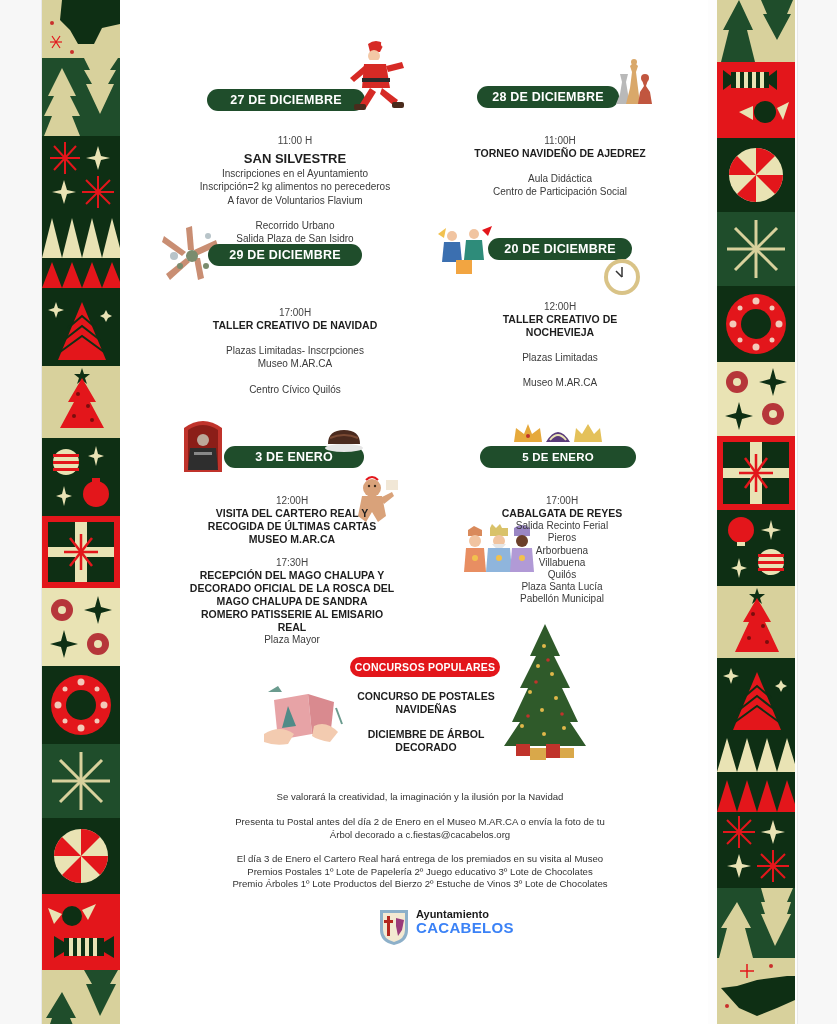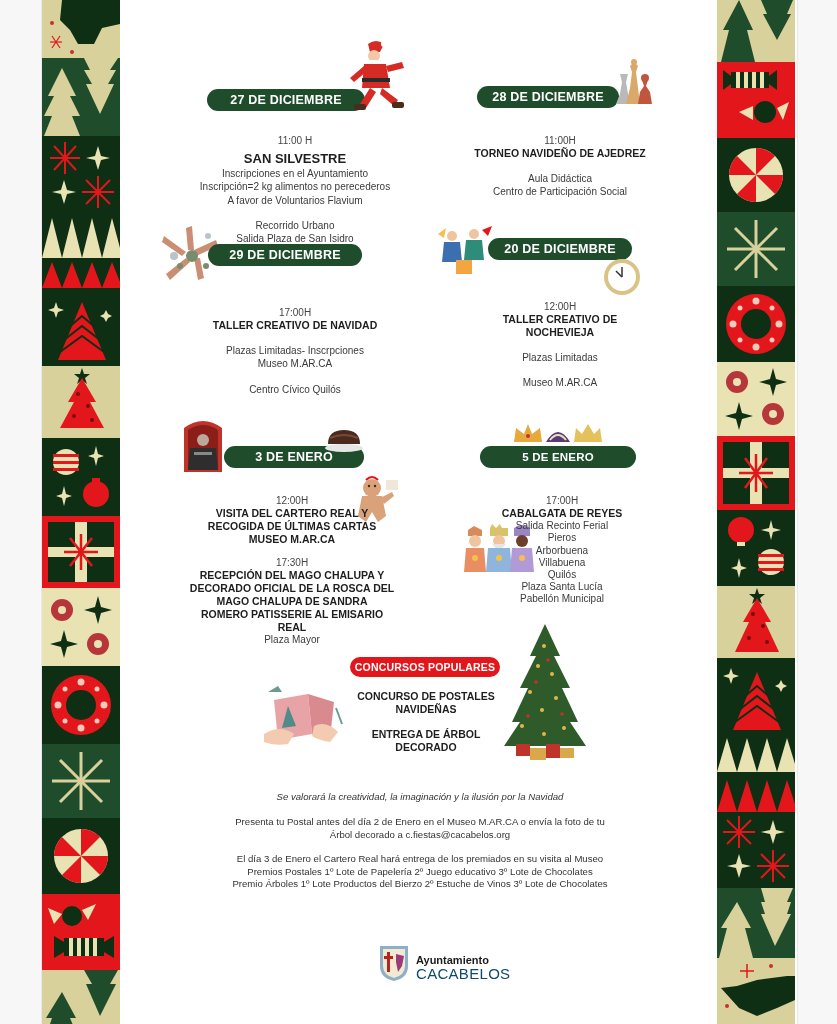--- a/index.html
+++ b/index.html
@@ -26,24 +26,24 @@
   .block .time { font-size: 10px; color: #444; margin-top: 12px; }
   .block .title { font-weight: 700; font-size: 10.5px; color: #1e1e1e; line-height: 13px; }
   .block .big { font-weight: 700; font-size: 13px; color: #1e1e1e; line-height: 17px; }
   .block .gap { height: 12px; }
   .block .line { display: block; }
 
   .illus { position: absolute; }
 
   .footer-text { position: absolute; left: 60px; width: 480px; text-align: center; font-size: 9.6px; line-height: 12.5px; color: #333; }
 
-  .logo { position: absolute; left: 258px; top: 944px; display: flex; align-items: flex-end; gap: 6px; }
+  .logo { position: absolute; left: 258px; top: 908px; display: flex; align-items: flex-start; gap: 6px; }
   .logo .shield { width: 32px; height: 38px; }
   .logo .lt1 { font-size: 11px; font-weight: 700; color: #1b1b1b; line-height: 12px; }
-  .logo .lt2 { font-size: 15px; font-weight: 400; color: #0c4a6e; line-height: 16px; letter-spacing: 0.3px; }
+  .logo .lt2 { font-size: 15px; font-weight: 700; color: #3b82f6; line-height: 16px; letter-spacing: 0.3px; }
 </style>
 </head>
 <body>
 
 <div class="gutter-left"></div>
 <div class="gutter-right"></div>
 
 <div class="strip left">
   <div class="tile" style="height:58px;background:#d8d19c">
     <svg viewBox="0 0 78 58">
@@ -589,21 +589,21 @@
         <path d="M0 50 Q16 40 30 50 L24 60 Q10 62 0 58 Z" fill="#f3cbb0"></path>
         <path d="M50 42 Q62 36 74 48 L66 58 Q54 56 48 52 Z" fill="#f3cbb0"></path>
         <path d="M4 8 L14 2 L18 8 Z" fill="#6a9b8e"></path>
         <line x1="72" y1="24" x2="78" y2="40" stroke="#6a9b8e" stroke-width="2"></line>
       </svg>
   </div>
   <div class="block" style="left:226px;top:690px;width:160px;">
     <span class="line title">CONCURSO DE POSTALES</span>
     <span class="line title">NAVIDEÑAS</span>
     <div class="gap"></div>
-    <span class="line title">ENTREGA DE ÁRBOL</span>
+    <span class="line title">DICIEMBRE DE ÁRBOL</span>
     <span class="line title">DECORADO</span>
   </div>
   <div class="illus" style="left:380px;top:622px;width:90px;height:142px;">
     <svg viewBox="0 0 90 142">
         <path d="M45 2 L60 34 L54 34 L70 66 L62 66 L78 100 L70 100 L86 124 L4 124 L20 100 L12 100 L28 66 L20 66 L36 34 L30 34 Z" fill="#2f5a2a"></path>
         <g fill="#e0b84a">
           <circle cx="44" cy="24" r="2"></circle>
           <circle cx="38" cy="44" r="2"></circle>
           <circle cx="52" cy="52" r="2"></circle>
           <circle cx="30" cy="70" r="2"></circle>
@@ -621,21 +621,21 @@
         </g>
         <g>
           <rect x="16" y="122" width="14" height="12" fill="#c0332b"></rect>
           <rect x="30" y="126" width="16" height="12" fill="#d9a84a"></rect>
           <rect x="46" y="122" width="14" height="14" fill="#c0332b"></rect>
           <rect x="60" y="126" width="14" height="10" fill="#d9a84a"></rect>
         </g>
       </svg>
   </div>
 
-  <div class="footer-text" style="top:791px;font-style:italic;"><span>Se valorará la creatividad, la imaginación y la ilusión por la Navidad</span></div>
+  <div class="footer-text" style="top:791px;"><span>Se valorará la creatividad, la imaginación y la ilusión por la Navidad</span></div>
   <div class="footer-text" style="top:816px;">
     <span class="line" style="display:block">Presenta tu Postal antes del día 2 de Enero en el Museo M.AR.CA o envía la foto de tu</span>
     <span class="line" style="display:block">Árbol decorado a c.fiestas@cacabelos.org</span>
   </div>
   <div class="footer-text" style="top:853px;">
     <span class="line" style="display:block">El día 3 de Enero el Cartero Real hará entrega de los premiados en su visita al Museo</span>
     <span class="line" style="display:block">Premios Postales 1º Lote de Papelería 2º Juego educativo 3º Lote de Chocolates</span>
     <span class="line" style="display:block">Premio Árboles 1º Lote Productos del Bierzo 2º Estuche de Vinos 3º Lote de Chocolates</span>
   </div>
 

